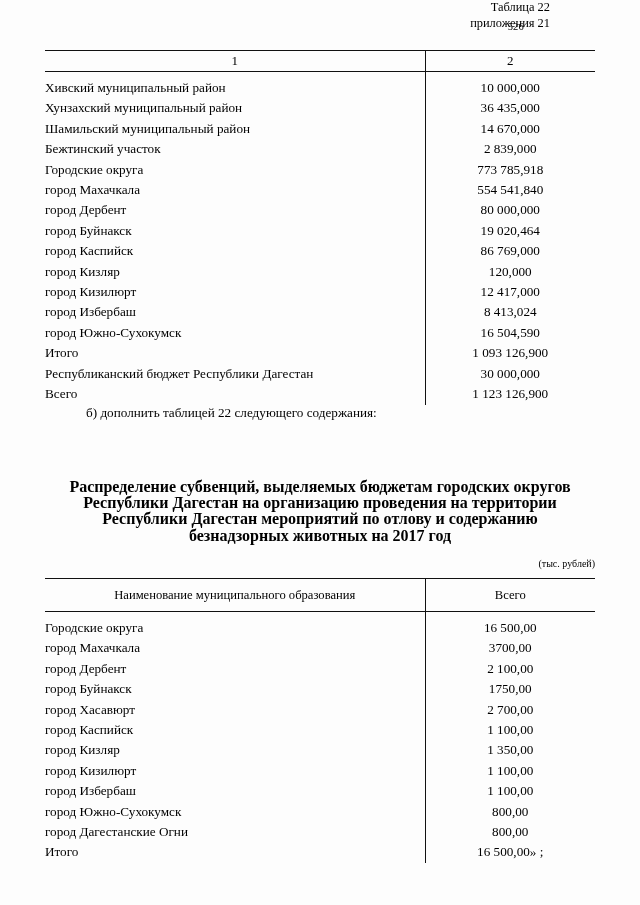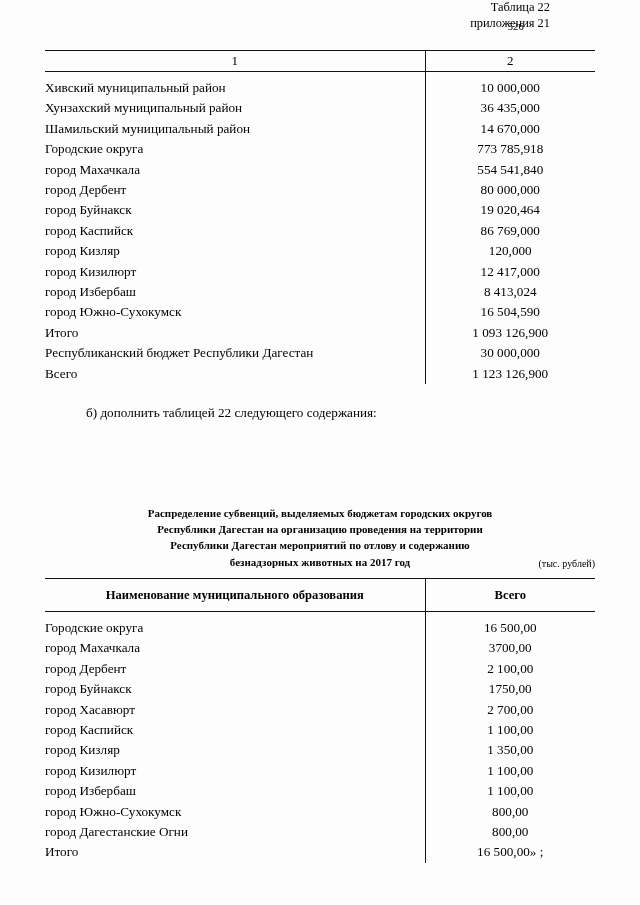--- a/index.html
+++ b/index.html
@@ -58,21 +58,21 @@
 
   
   .hdr-cell {
     text-align: center;
     font-weight: normal;
     height: 20px;
     line-height: 20px;
     font-size: 13px;
   }
   .hdr-cell.bold {
-    font-weight: bold;
+    font-weight: normal;
     height: 32px;
     line-height: 32px;
     font-size: 12.6px;
   }
 
   
   .name-cell {
     text-align: left;
     padding-left: 8px;
     height: 20.4px;
@@ -116,23 +116,22 @@
   }
   #table-ref div { display: block; margin-left: 18px; }
 
   #doc-title {
     position: absolute;
     top: 479px;
     left: 45px;
     width: 550px;
     text-align: center;
     font-weight: bold;
-    font-size: 11px;
+    font-size: 16px;
     line-height: 16.2px;
-    margin-top: 26px;
   }
   #doc-title div { display: block; }
 
   #units-note {
     position: absolute;
     top: 558px;
     left: 45px;
     width: 550px;
     text-align: right;
     font-size: 10px;
@@ -169,20 +168,24 @@
           <td class="val-cell col-div">10 000,000</td>
         </tr>
         <tr>
           <td class="name-cell">Хунзахский муниципальный район</td>
           <td class="val-cell col-div">36 435,000</td>
         </tr>
         <tr>
           <td class="name-cell">Шамильский муниципальный район</td>
           <td class="val-cell col-div">14 670,000</td>
         </tr>
+        <tr>
+          <td class="name-cell">Бежтинский участок</td>
+          <td class="val-cell col-div">2 839,000</td>
+        </tr>
         <tr class="bold">
           <td class="name-cell">Городские округа</td>
           <td class="val-cell col-div">773 785,918</td>
         </tr>
         <tr>
           <td class="name-cell">город Махачкала</td>
           <td class="val-cell col-div">554 541,840</td>
         </tr>
         <tr>
           <td class="name-cell">город Дербент</td>

